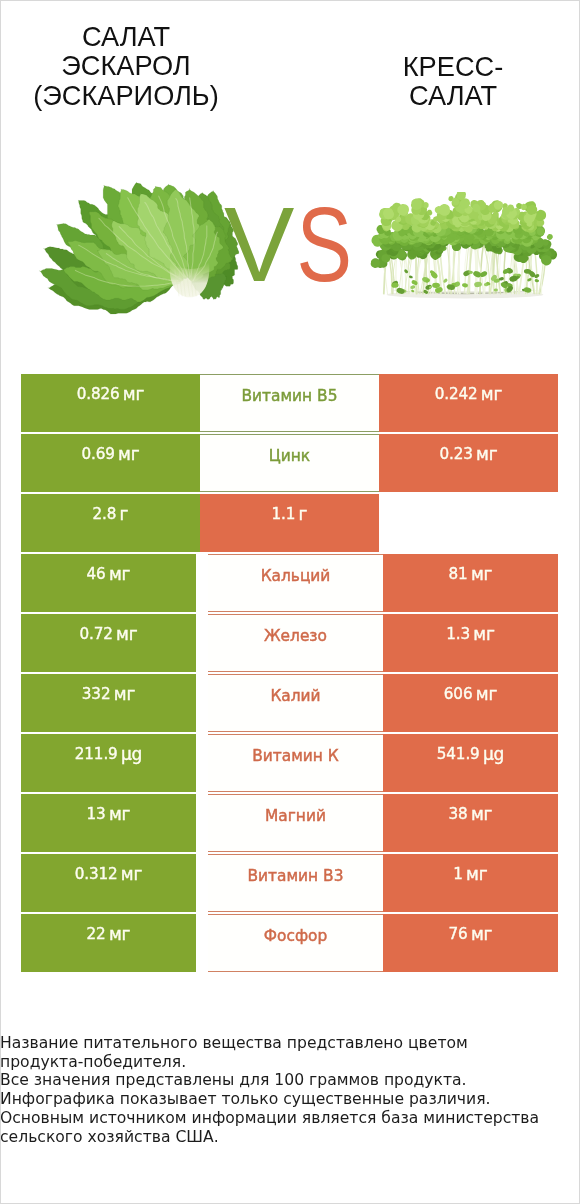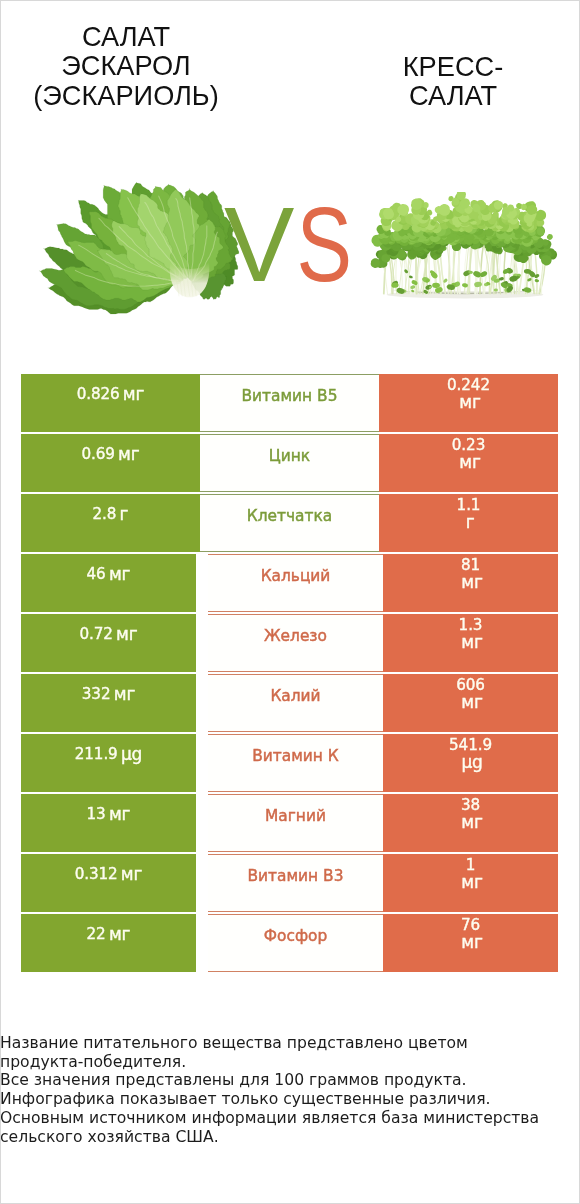--- a/index.html
+++ b/index.html
@@ -19,21 +19,21 @@
   #veg-right{left:364px;top:32px;width:202px;height:112px;}
   .vs{position:absolute;left:218px;top:198px;width:140px;height:92px;z-index:5;}
 
   
   .table{position:absolute;left:21px;top:374px;width:537px;z-index:2;}
   .row{display:flex;height:58px;margin-bottom:2px;}
   .cell{width:179px;display:flex;align-items:center;justify-content:center;line-height:1;padding-bottom:17px;box-sizing:border-box;
         font-family:"DejaVu Sans Condensed","DejaVu Sans",sans-serif;}
   .cell.val{color:#fdfdf0;font-family:"DejaVu Sans",sans-serif;font-weight:400;font-size:15.2px;letter-spacing:-0.1px;-webkit-text-stroke:0.4px #fdfdf0;}
   .cell.left{background:#82a62f;}
-  .cell.right{background:#e06c4a;flex-direction:column;}
+  .cell.right{background:#e06c4a;}
   .cell.mid{background:#fffffd;box-sizing:border-box;border-top:1px solid #8c9e63;border-bottom:1px solid #8c9e63;font-family:"DejaVu Sans",sans-serif;font-weight:400;font-size:15.4px;letter-spacing:0px;color:#7c9c3a;padding-bottom:12px;-webkit-text-stroke:0.45px #7c9c3a;}
   .row.rightwin .cell.mid{border-top-color:#d18163;border-bottom-color:#d18163;color:#cf6a4a;margin-left:12px;-webkit-text-stroke-color:#cf6a4a;}
   .unit{font-size:17px;margin-left:3.2px;font-weight:400;}
 
   
   .footer{position:absolute;left:0;top:1034px;width:580px;text-align:left;
           font-family:"DejaVu Sans","DejaVu Sans Condensed",sans-serif;
           font-size:15.6px;line-height:18.7px;color:#1c1c1c;}
 </style>
 </head>
@@ -1028,21 +1028,20 @@
         <div class="cell val right">
           <span>0.23</span>
           <span class="unit">мг</span>
         </div>
       </div>
       <div class="row leftwin">
         <div class="cell val left">
           <span>2.8</span>
           <span class="unit">г</span>
         </div>
-        <div class="cell mid">Клетчатка</div>
         <div class="cell val right">
           <span>1.1</span>
           <span class="unit">г</span>
         </div>
       </div>
       <div class="row rightwin">
         <div class="cell val left">
           <span>46</span>
           <span class="unit">мг</span>
         </div>

